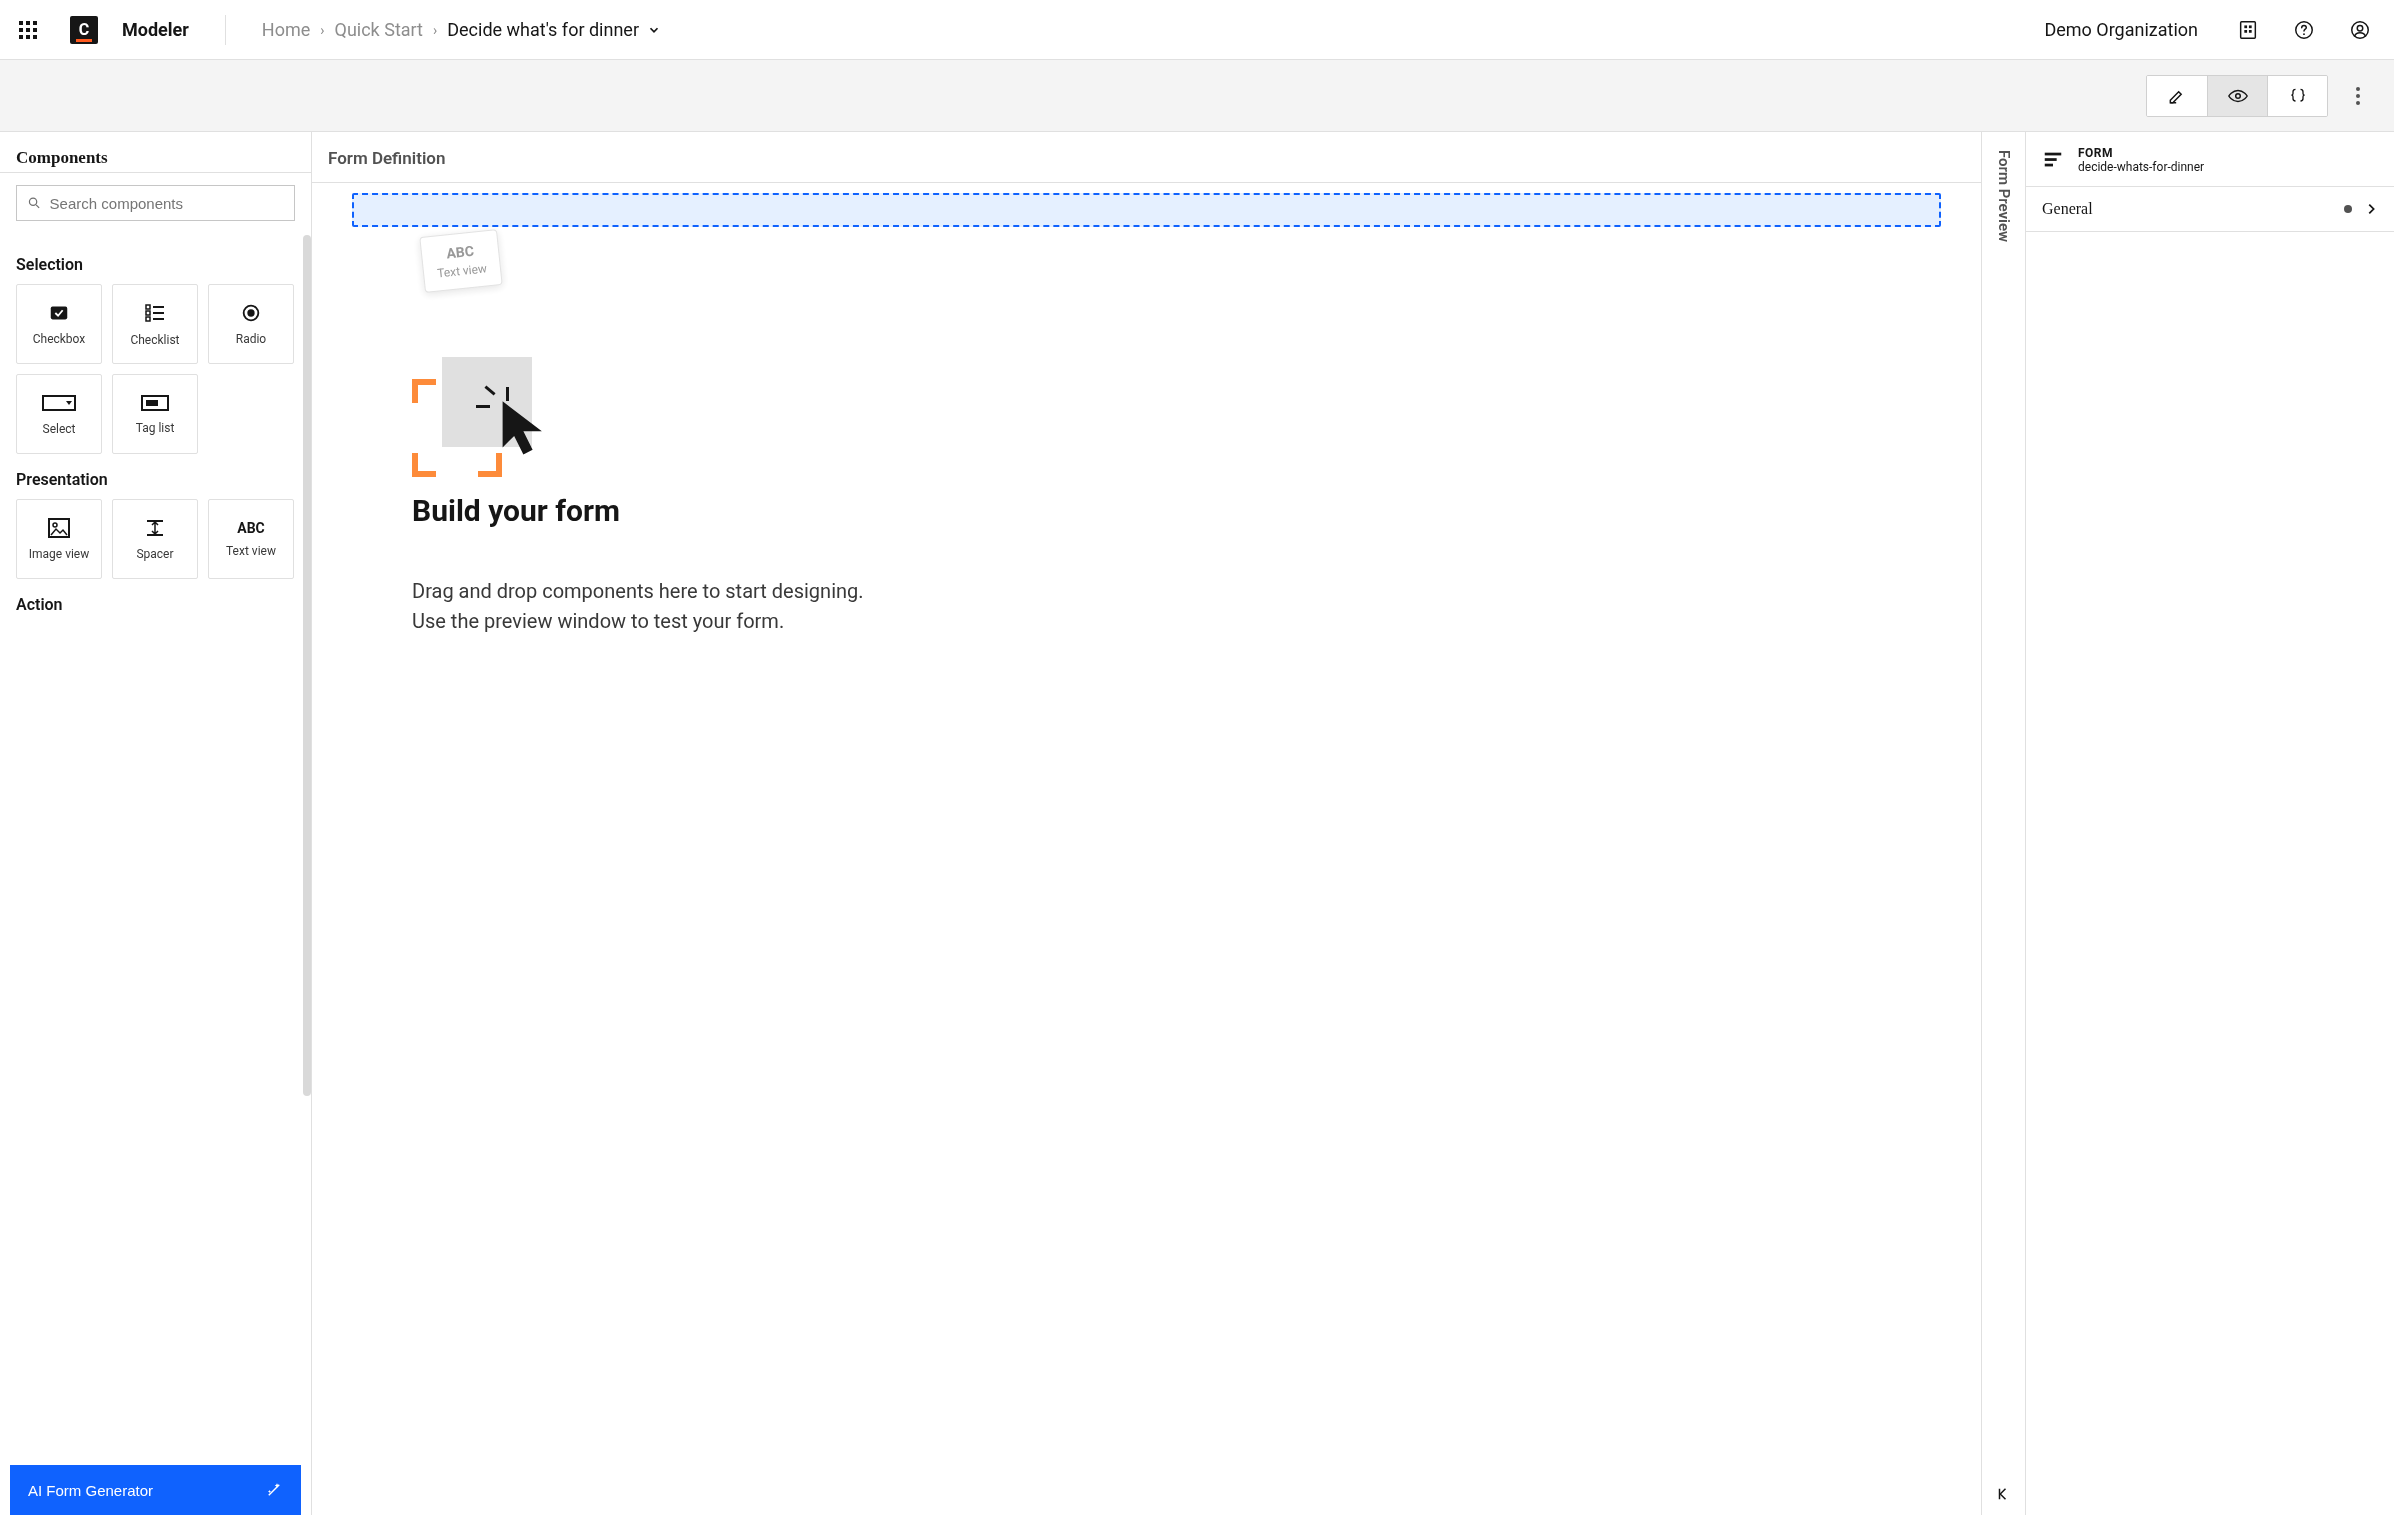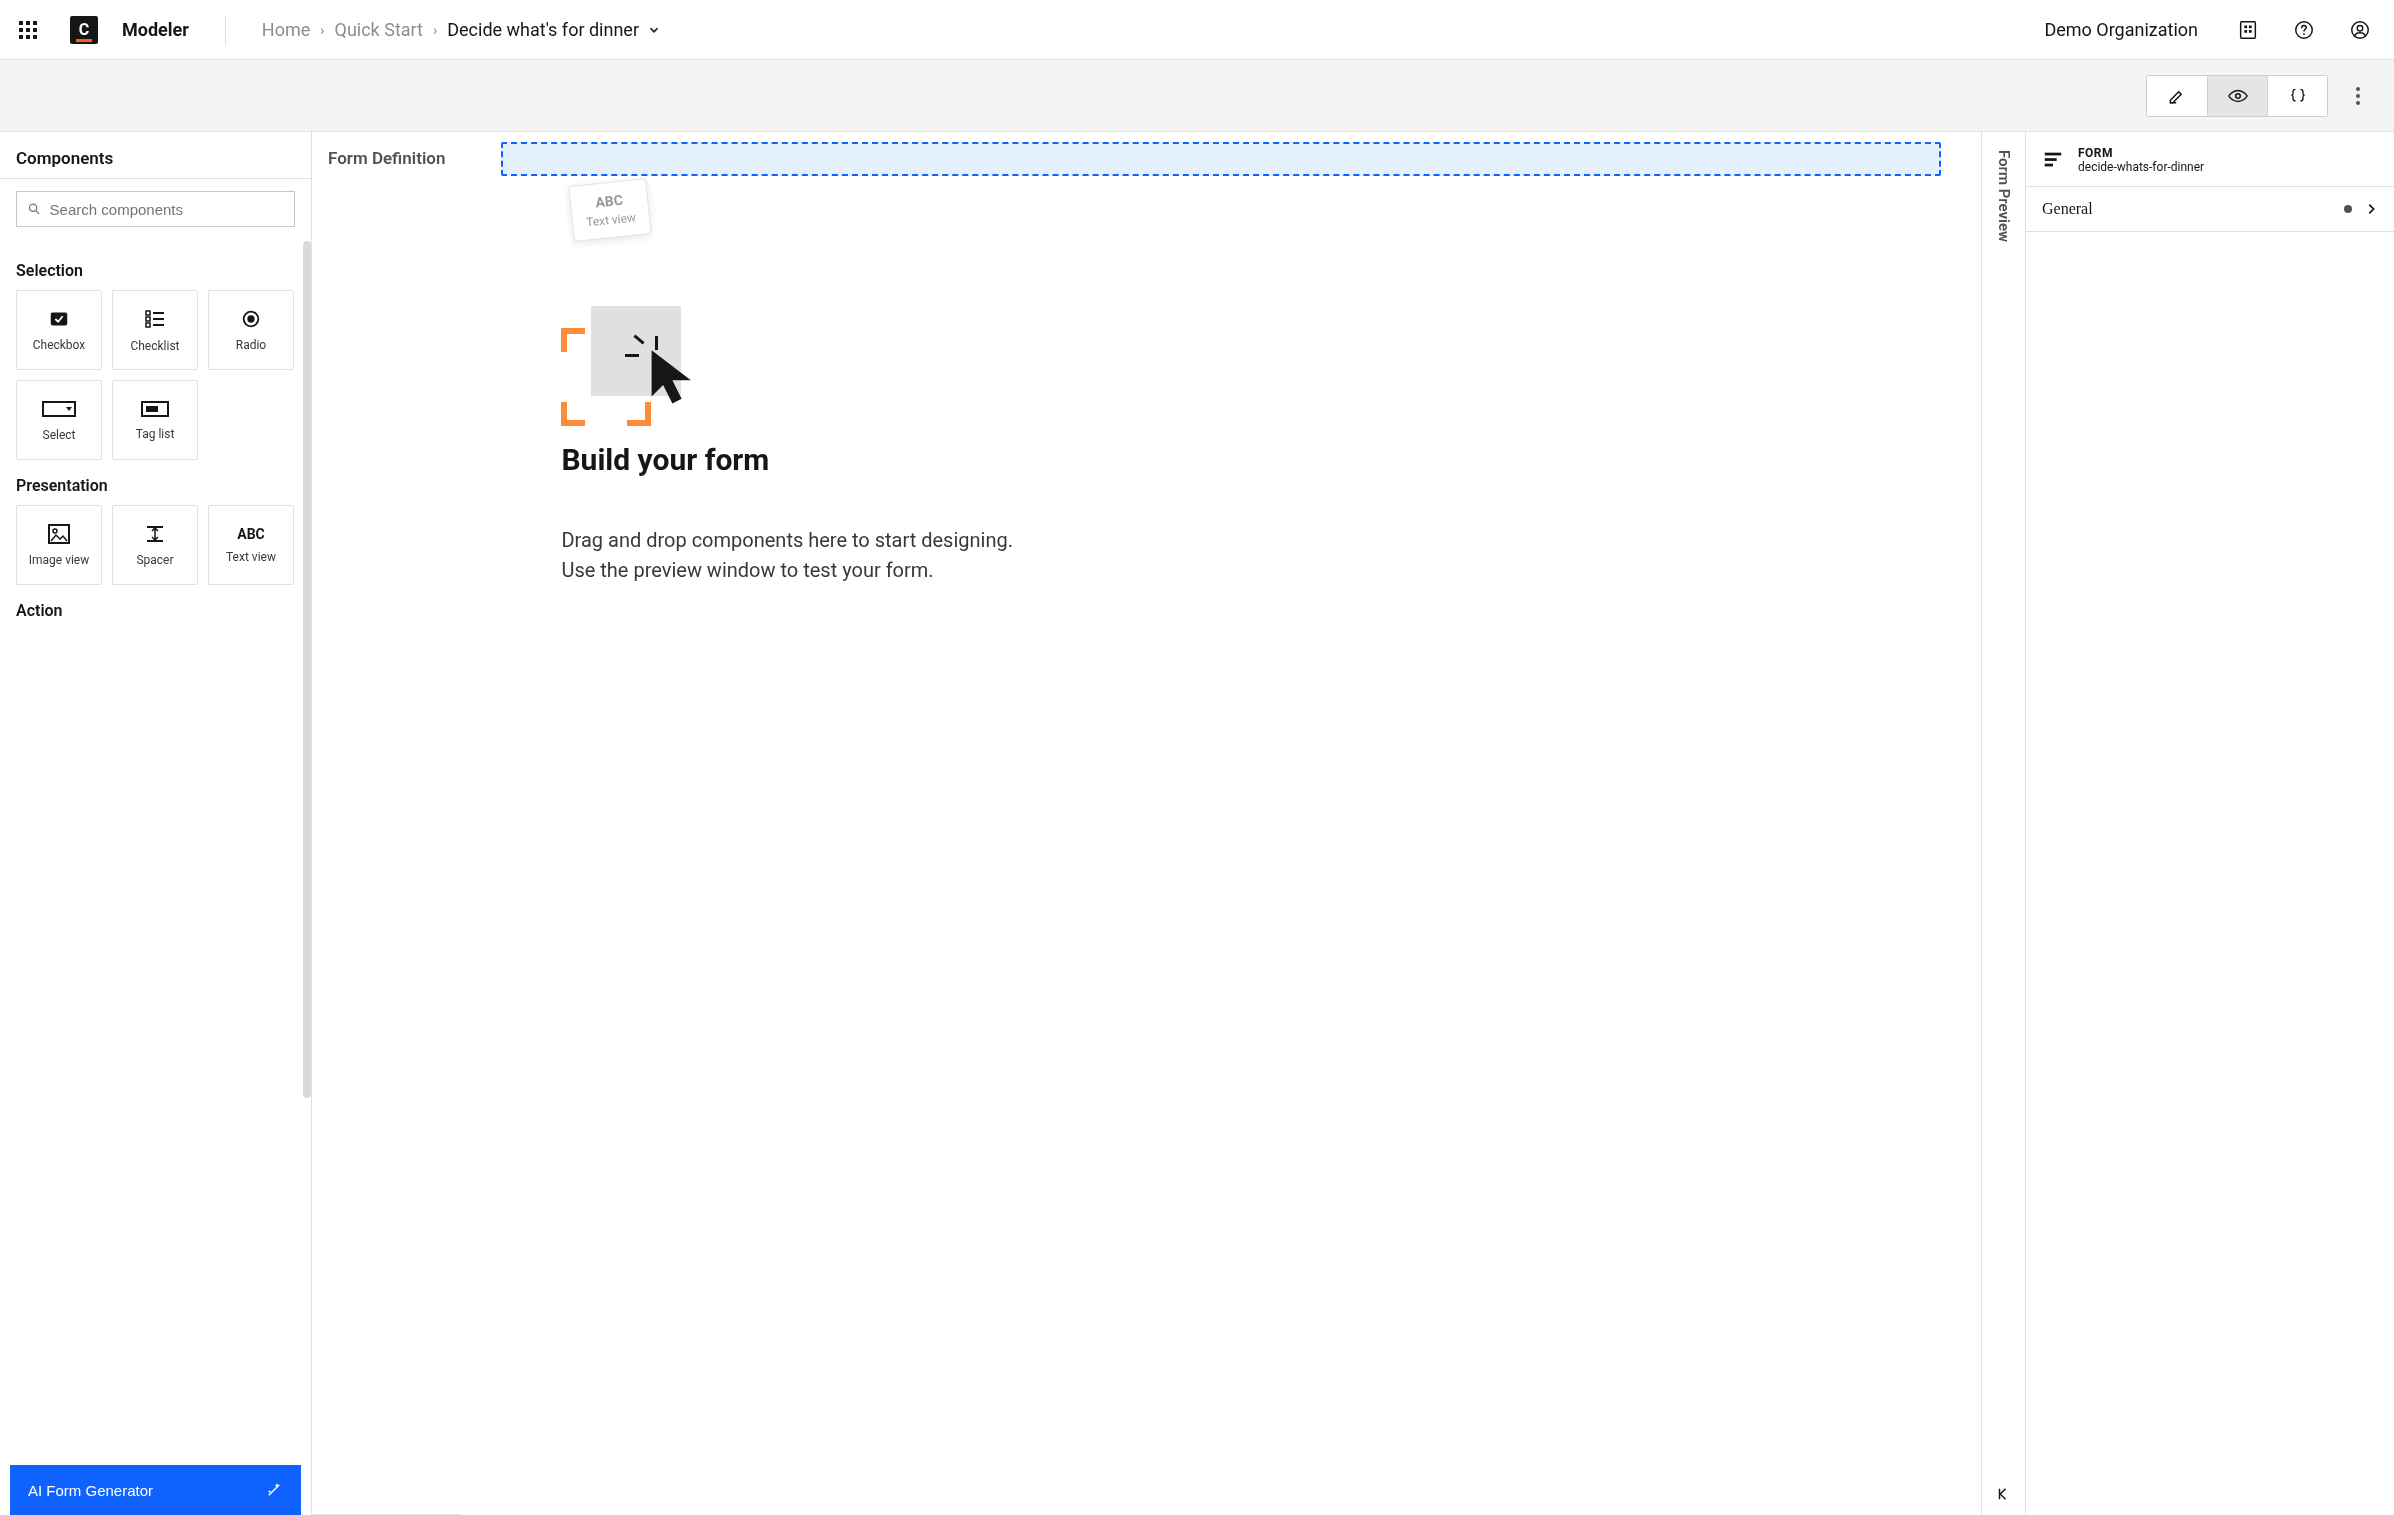--- a/index.html
+++ b/index.html
@@ -119,22 +119,23 @@
   .panel-left {
     width: 312px;
     border-right: 1px solid #e0e0e0;
     display: flex;
     flex-direction: column;
     background: #fff;
   }
   .panel-header {
     font-size: 17px;
     font-weight: 600;
-    padding: 16px 16px 10px;
+    padding: 16px 16px 4px;
     border-bottom: 1px solid #e0e0e0;
+    font-family: Liberation Serif, serif;
   }
   .search-wrap {
     padding: 12px 16px 6px;
   }
   .search-box {
     display: flex; align-items: center; gap: 8px;
     border: 1px solid #c6c6c6;
     height: 36px;
     padding: 0 10px;
     background: #fff;
@@ -205,21 +206,21 @@
     cursor: pointer;
   }
 
   
   .panel-center {
     flex: 1;
     border-right: 1px solid #e0e0e0;
     background: #fff;
     position: relative;
     display: flex;
-    flex-direction: row;
+    flex-direction: column;
   }
   .center-header {
     font-size: 17px;
     font-weight: 600;
     padding: 16px 16px 14px;
     color: #525252;
     border-bottom: 1px solid #e0e0e0;
   }
   .canvas {
     flex: 1;

